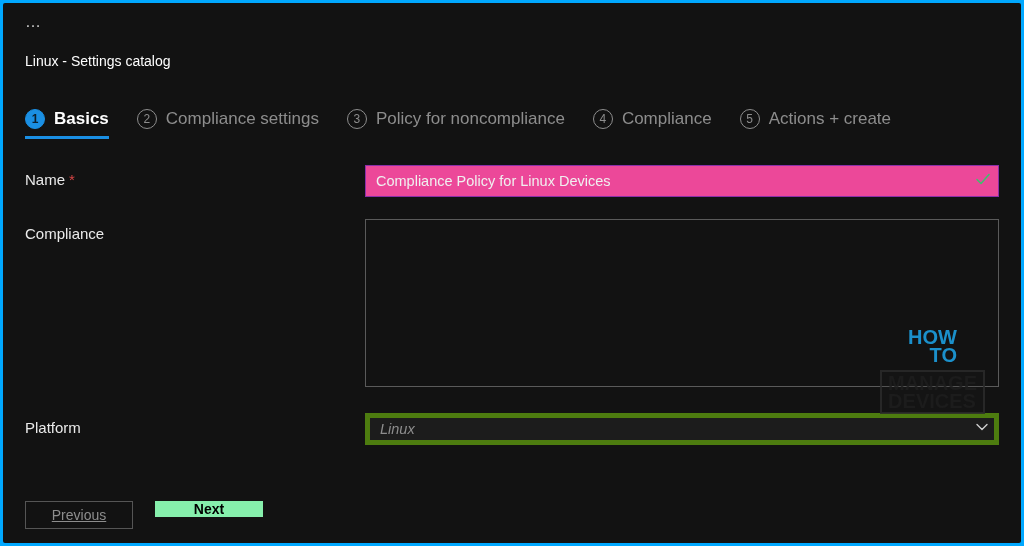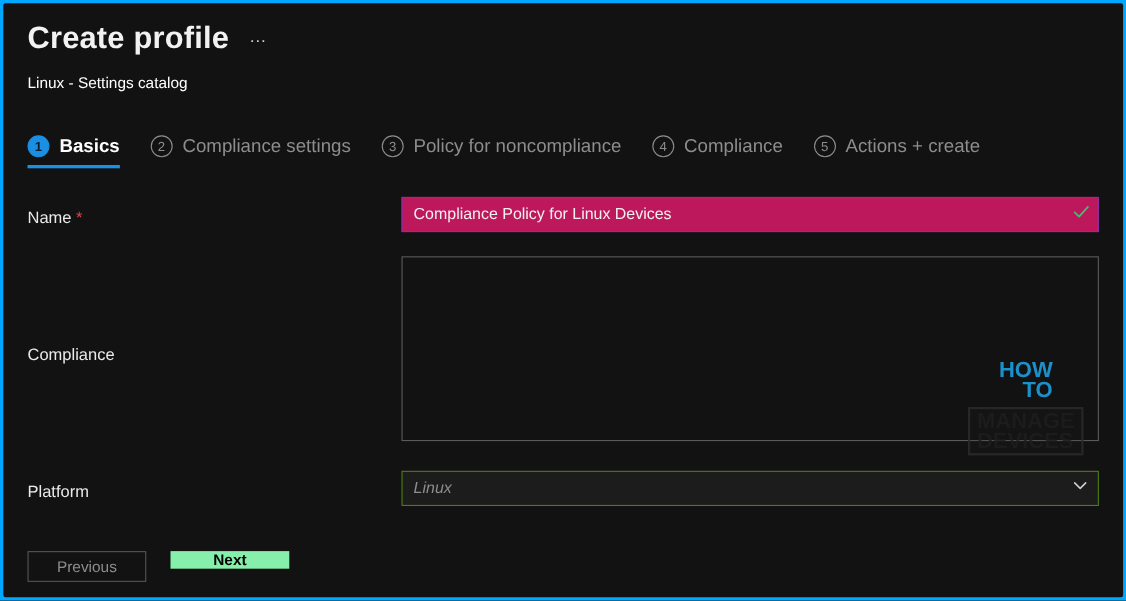--- a/index.html
+++ b/index.html
@@ -79,38 +79,38 @@
       position: absolute;
       left: 0; right: 0; bottom: -1px;
       height: 3px;
       background: #1a8fe3;
     }
     .form {
       margin-top: 26px;
     }
     .form-row {
       display: flex;
-      align-items: center;
+      align-items: flex-start;
       margin-bottom: 22px;
     }
     .form-label {
       width: 340px;
       color: #eaeaea;
       font-size: 15px;
       padding-top: 6px;
     }
     .required-star { color: #d94646; margin-left: 4px; }
     .input-wrap {
       flex: 1;
       position: relative;
     }
     .text-input {
       width: 100%;
       height: 32px;
-      background: #be185d;
+      background: #ec4899;
       border: 1px solid #8a2fa8;
       color: #f0f0f0;
       padding: 4px 34px 4px 10px;
       font-size: 14.5px;
       outline: none;
     }
     .check-icon {
       position: absolute;
       right: 8px;
       top: 50%;
@@ -131,21 +131,21 @@
       outline: none;
     }
     .select-wrap {
       flex: 1;
       position: relative;
     }
     .select-input {
       width: 100%;
       height: 32px;
       background: #1c1c1c;
-      border: 1px solid #4d7c0f;
+      border: 5px solid #4d7c0f;
       color: #8d8d8d;
       padding: 4px 34px 4px 10px;
       font-size: 14.5px;
       font-style: italic;
       cursor: pointer;
       display: flex;
       align-items: center;
     }
     .chevron-down {
       position: absolute;
@@ -164,20 +164,21 @@
       gap: 22px;
     }
     .btn-prev {
       width: 108px;
       height: 28px;
       background: transparent;
       border: 1px solid #555;
       color: #8d8d8d;
       font-size: 14px;
       cursor: pointer;
+      text-decoration: underline;
     }
     .btn-next {
       width: 108px;
       height: 16px;
       background: #86efac;
       border: none;
       color: #000;
       font-size: 14px;
       font-weight: 700;
       cursor: pointer;
@@ -213,21 +214,20 @@
       background: rgba(40,40,40,0.15);
     }
     .wm-md .line { display: block; }
   </style>
 </head>
 <body>
 
 <div class="window">
 
   <div class="header-row">
-    <h1 class="page-title">Create profile</h1>
     <span class="more-dots">…</span>
   </div>
   <div class="subtitle">Linux - Settings catalog</div>
 
   <div class="tabs">
     <div class="tab active">
       <span class="step-circle">1</span>
       <span>Basics</span>
     </div>
     <div class="tab">

